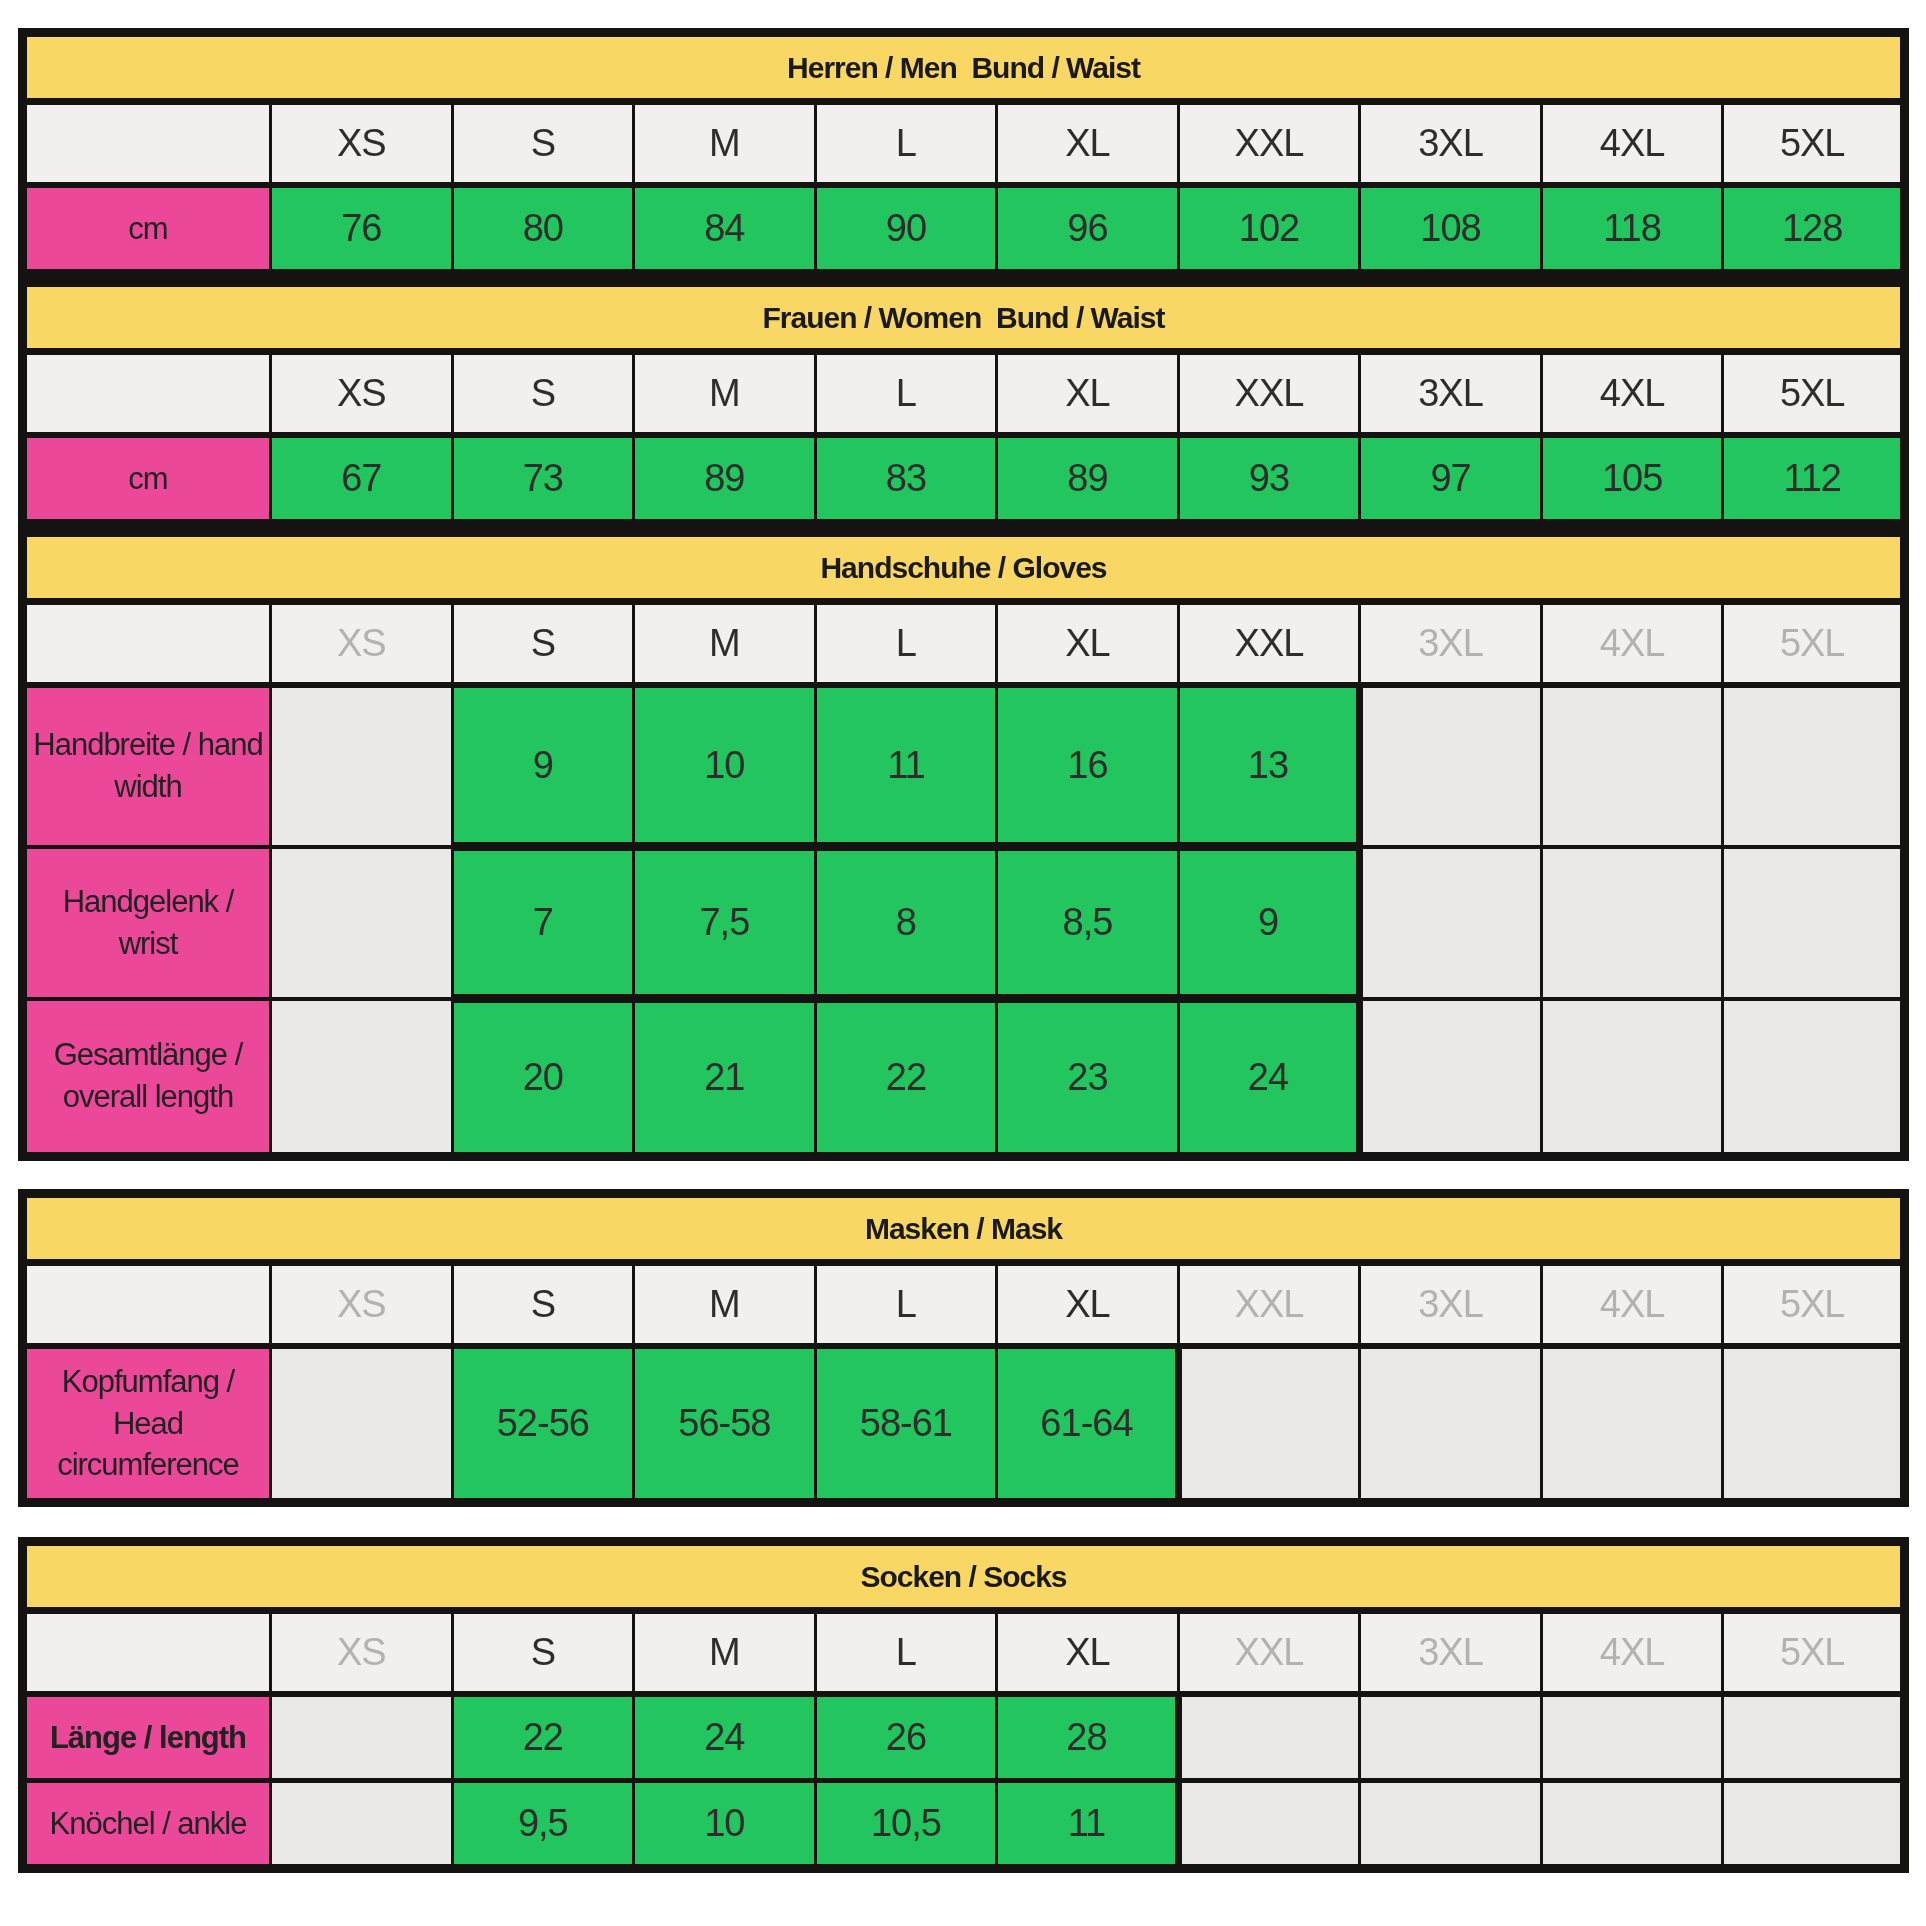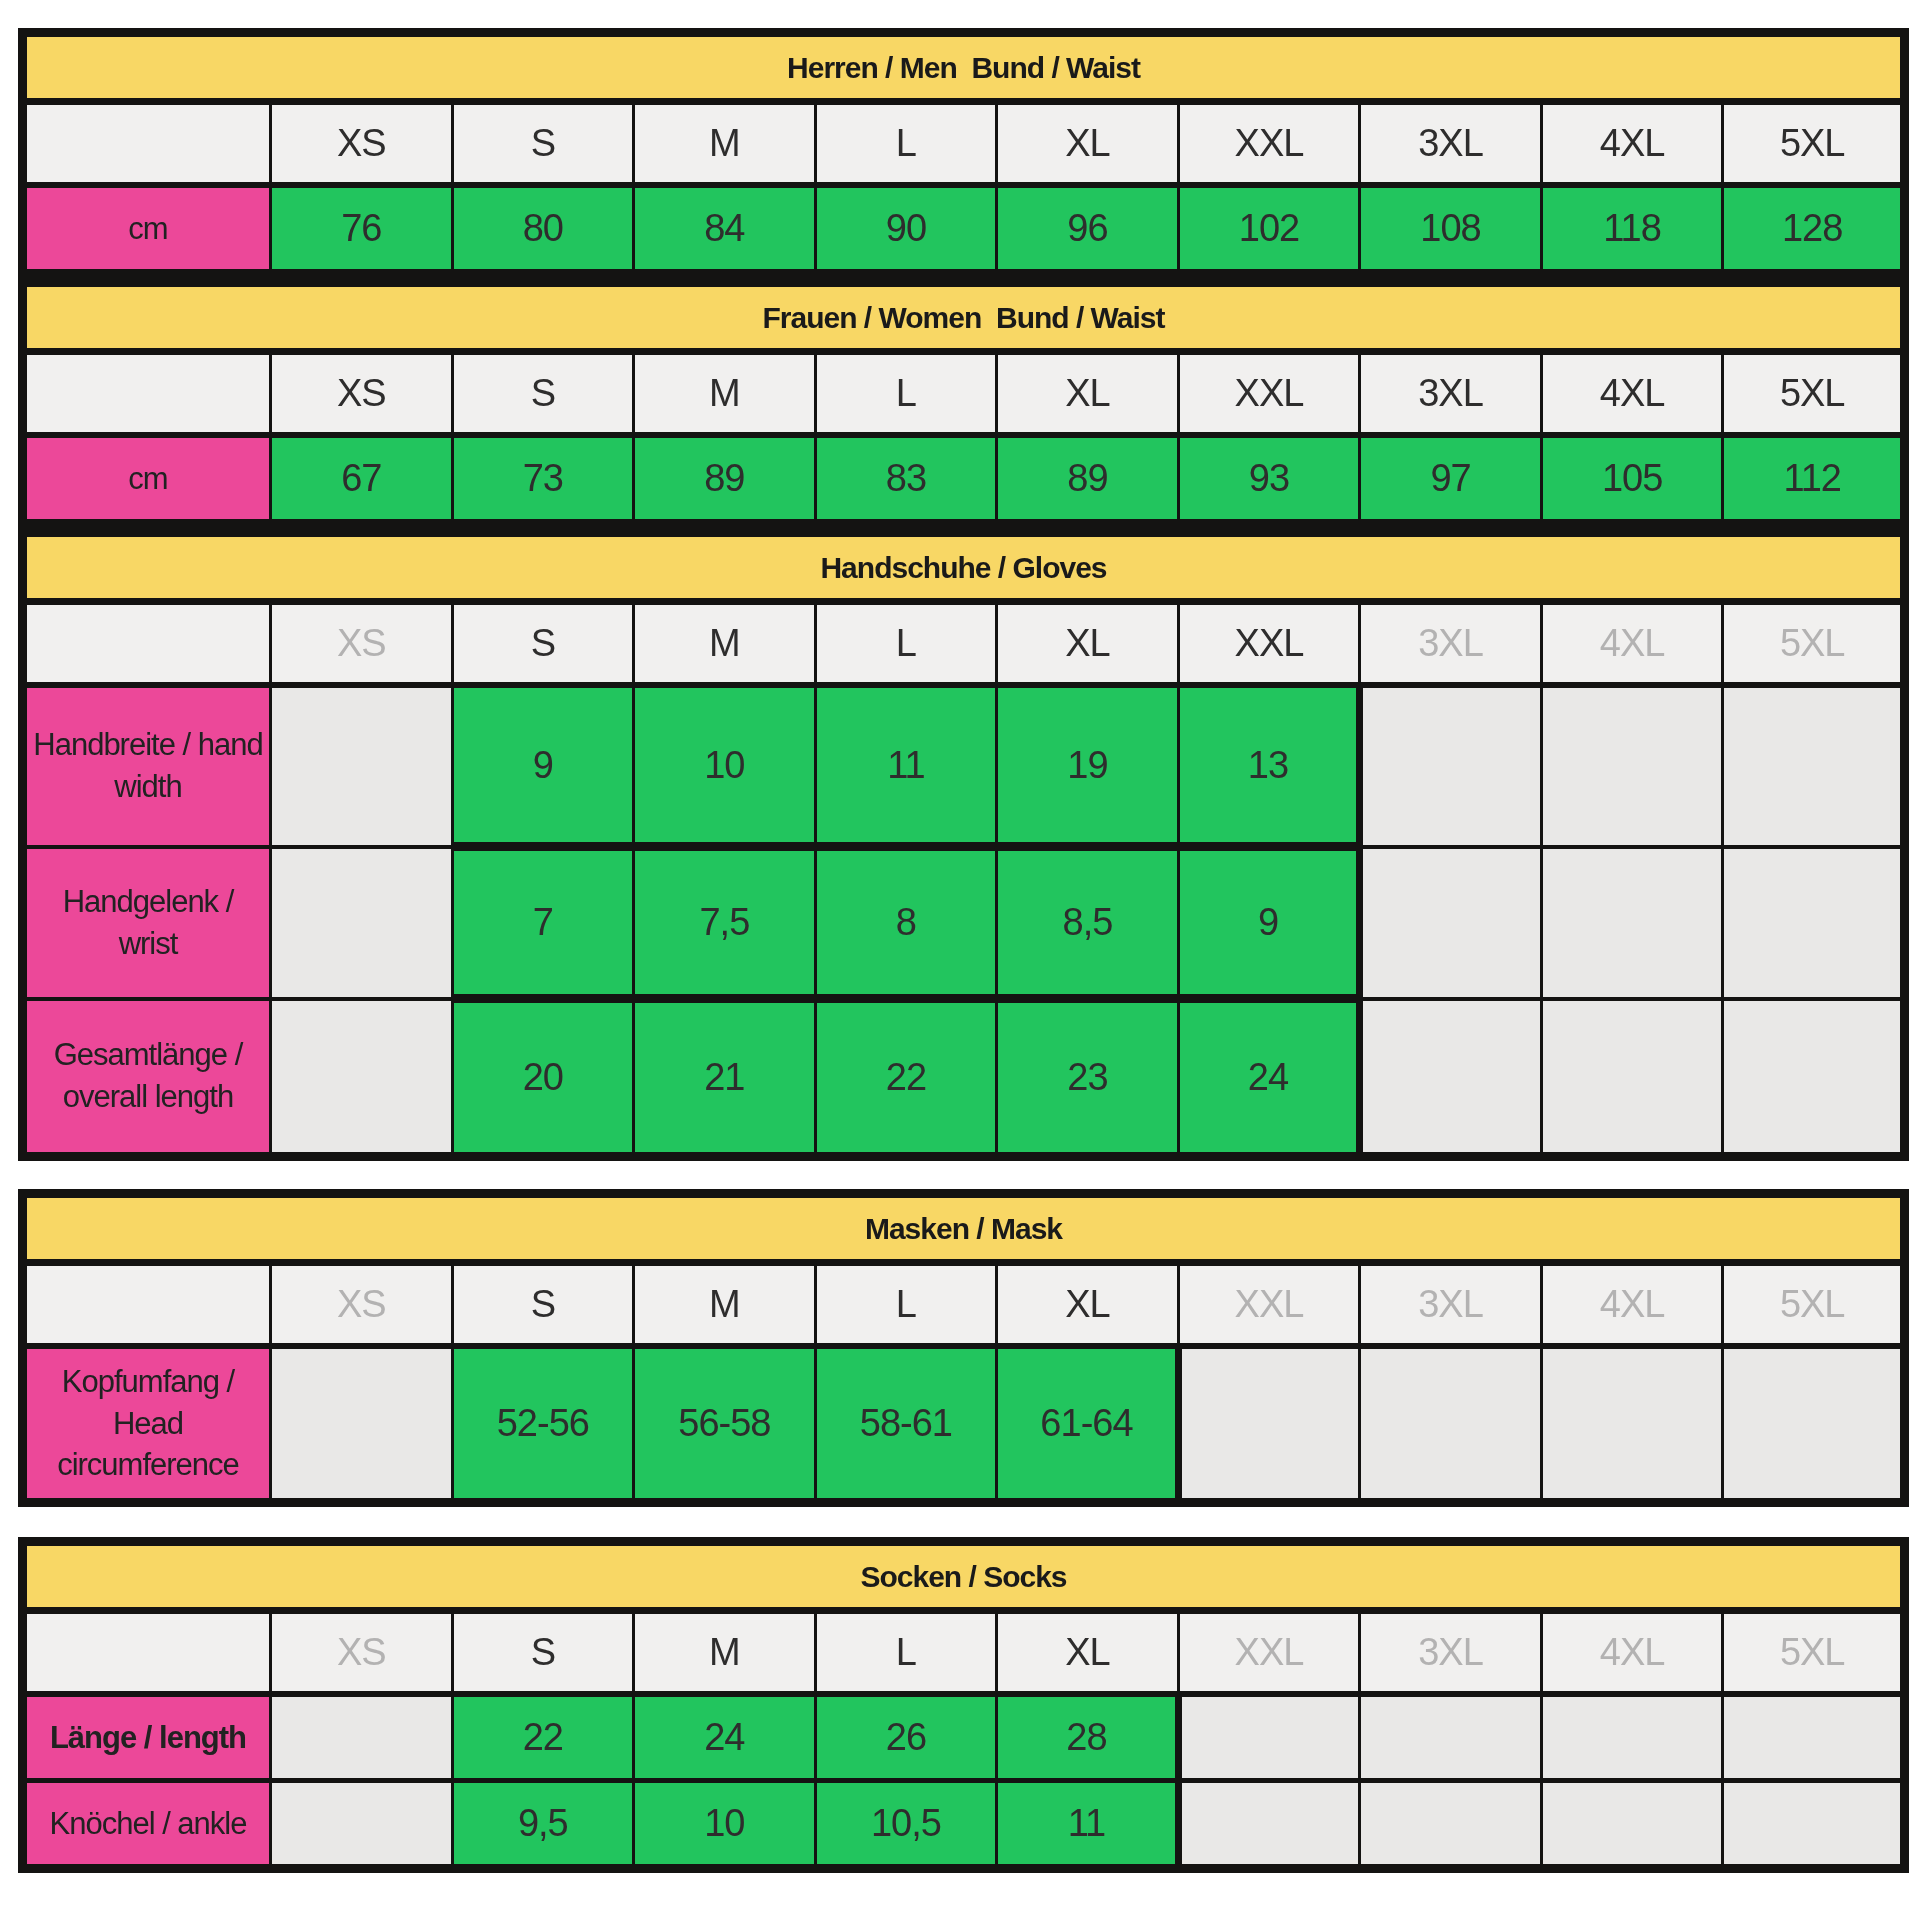--- a/index.html
+++ b/index.html
@@ -153,21 +153,21 @@
       <td class="sz mut">3XL</td>
       <td class="sz mut">4XL</td>
       <td class="sz mut">5XL</td>
     </tr>
     <tr class="r156">
       <td class="lab">Handbreite / hand width</td>
       <td class="dis"></td>
       <td class="val hb">9</td>
       <td class="val hb">10</td>
       <td class="val hb">11</td>
-      <td class="val hb">19</td>
+      <td class="val hb">16</td>
       <td class="val hb hr">13</td>
       <td class="dis"></td>
       <td class="dis"></td>
       <td class="dis"></td>
     </tr>
     <tr class="r144">
       <td class="lab">Handgelenk / wrist</td>
       <td class="dis"></td>
       <td class="val hb">7</td>
       <td class="val hb">7,5</td>

